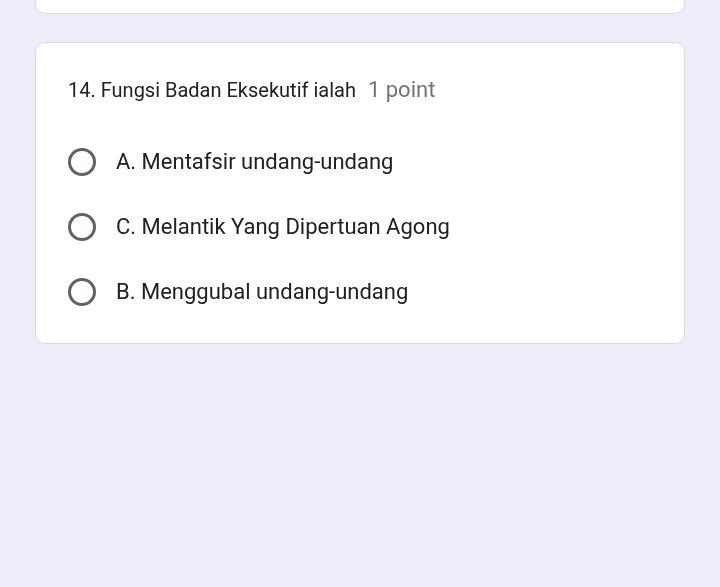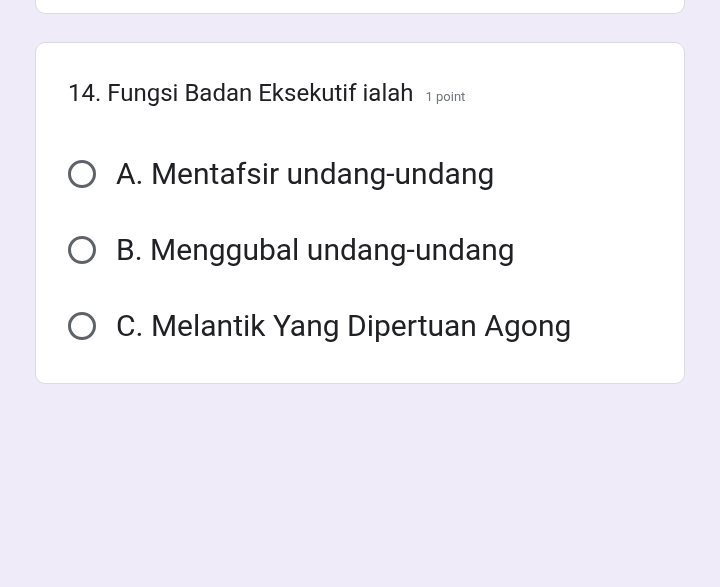--- a/index.html
+++ b/index.html
@@ -30,27 +30,27 @@
       padding: 32px 32px 36px 32px;
     }
     .question-header {
       display: flex;
       align-items: baseline;
       flex-wrap: wrap;
       gap: 12px;
       margin-bottom: 42px;
     }
     .question-title {
-      font-size: 24px;
+      font-size: 20px;
       font-weight: 400;
       color: #202124;
       line-height: 1.5;
     }
     .points {
-      font-size: 13px;
+      font-size: 22px;
       color: #70757a;
       font-weight: 400;
       white-space: nowrap;
     }
     .options {
       display: flex;
       flex-direction: column;
       gap: 34px;
     }
     .option-row {
@@ -60,21 +60,21 @@
       cursor: pointer;
     }
     .radio-outer {
       width: 28px;
       height: 28px;
       border: 3px solid #5f6368;
       border-radius: 50%;
       flex-shrink: 0;
     }
     .option-label {
-      font-size: 30px;
+      font-size: 22px;
       color: #202124;
       line-height: 1.4;
       flex: 1;
     }
   </style>
 </head>
 <body>
 
 <div class="prev-card-edge"></div>
 
@@ -83,20 +83,20 @@
     <span class="question-title">14. Fungsi Badan Eksekutif ialah</span>
     <span class="points">1 point</span>
   </div>
   <div class="options">
     <div class="option-row">
       <span class="radio-outer"></span>
       <span class="option-label">A. Mentafsir undang-undang</span>
     </div>
     <div class="option-row">
       <span class="radio-outer"></span>
-      <span class="option-label">B. Menggubal undang-undang</span>
+      <span class="option-label">C. Melantik Yang Dipertuan Agong</span>
     </div>
     <div class="option-row">
       <span class="radio-outer"></span>
-      <span class="option-label">C. Melantik Yang Dipertuan Agong</span>
+      <span class="option-label">B. Menggubal undang-undang</span>
     </div>
   </div>
 </div>
 
 </body></html>

